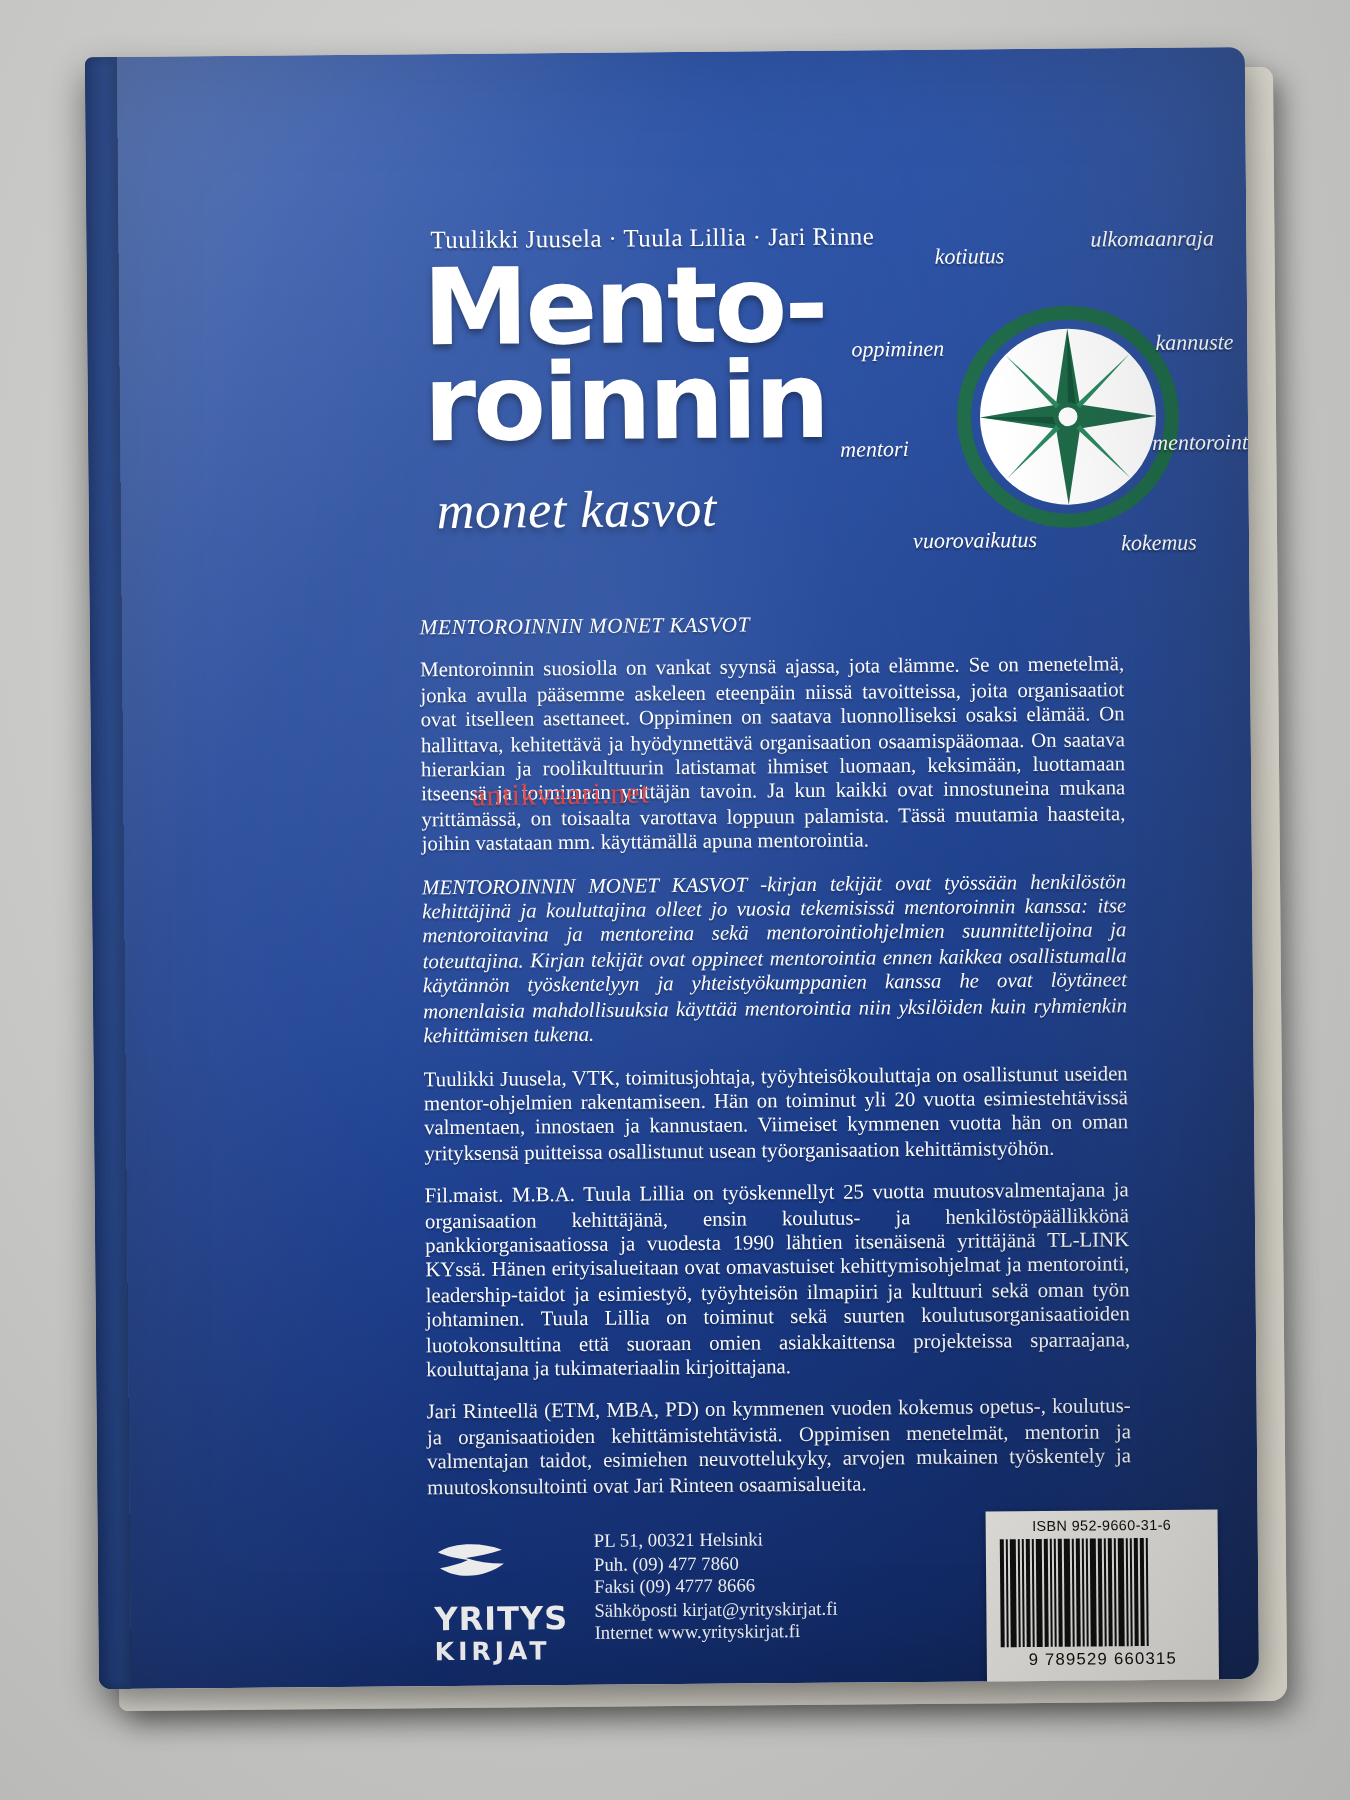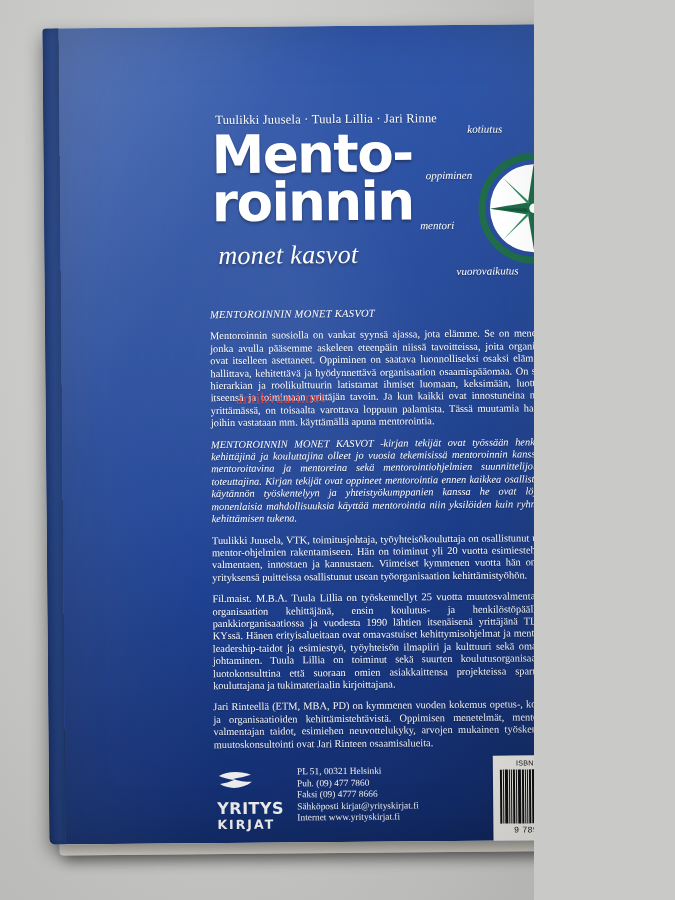--- a/index.html
+++ b/index.html
@@ -10,21 +10,21 @@
   body {
     width: 675px;
     height: 900px;
     overflow: hidden;
     font-family: "Liberation Serif", serif;
   }
 
   
   #photo {
     position: relative;
-    width: 534px;
+    width: 675px;
     height: 900px;
     background:
       radial-gradient(ellipse at 40% 30%, #d8d8d6 0%, #c6c6c4 55%, #b4b4b2 100%);
     overflow: hidden;
   }
 
   
   #book {
     position: absolute;
     left: 46px;

